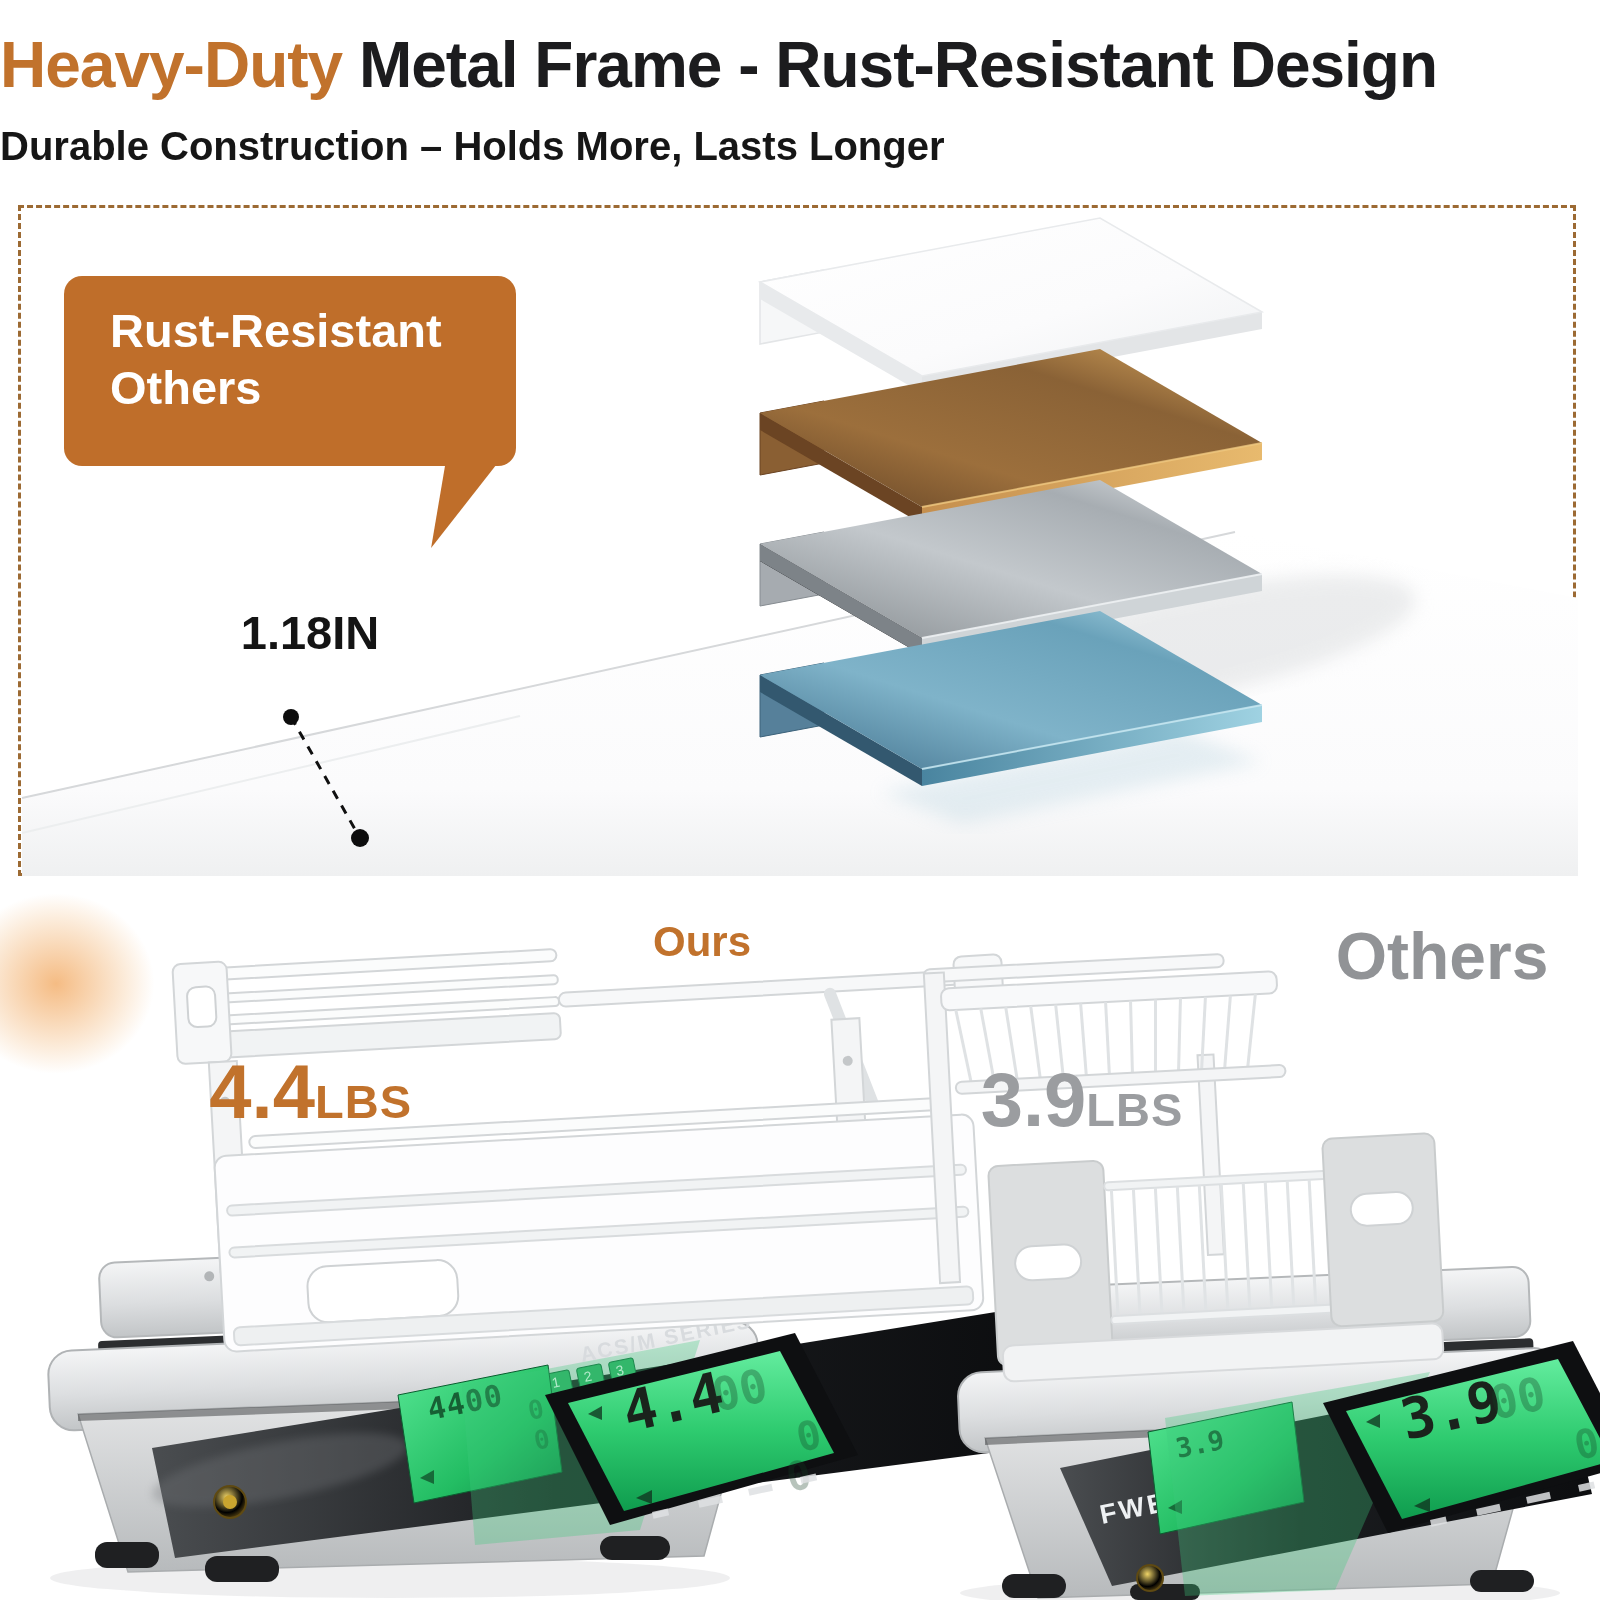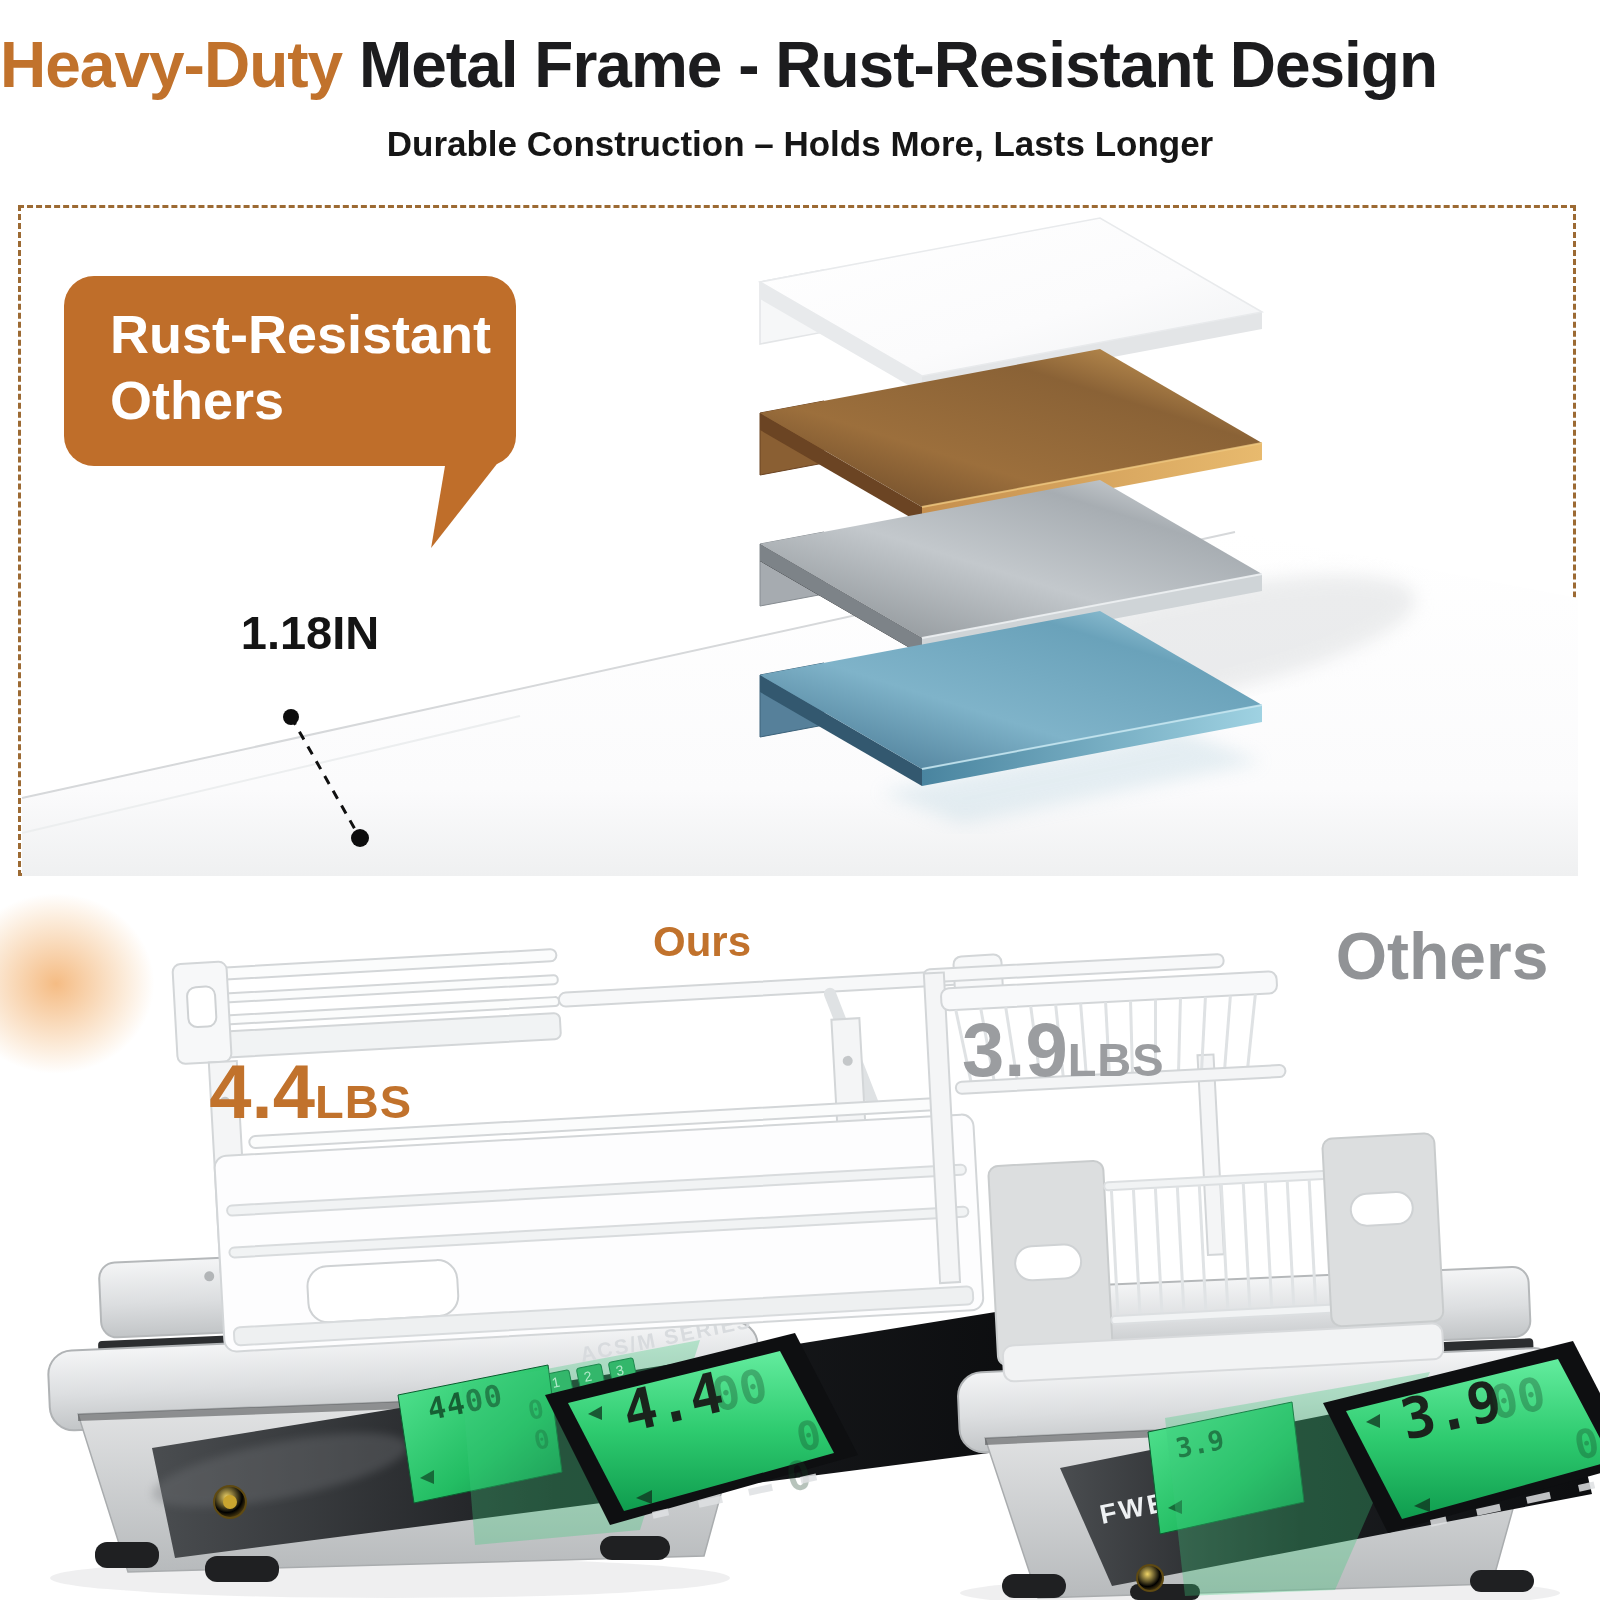--- a/index.html
+++ b/index.html
@@ -2,45 +2,45 @@
 <html><head>
 <meta charset="utf-8">
 <style>
   html,body{margin:0;padding:0;background:#ffffff;}
   .page{position:relative;width:1600px;height:1600px;background:#ffffff;overflow:hidden;
         font-family:"Liberation Sans",sans-serif;}
   
   .title{position:absolute;left:0;top:28px;width:100%;
          font-size:64px;font-weight:800;letter-spacing:-1px;color:#1c1c1e;white-space:nowrap;}
   .title .accent{color:#c1722c;}
-  .subtitle{position:absolute;left:0;top:124px;width:100%;text-align:center;
-            font-size:35px;font-weight:600;color:#161616;}
+  .subtitle{position:absolute;left:0;top:124px;width:100%;text-align:left;
+            font-size:40px;font-weight:600;color:#161616;}
   
   .feature-box{position:absolute;left:18px;top:205px;width:1558px;height:671px;
                border:3px dashed #9c6a33;background:#ffffff;box-sizing:border-box;}
   .bubble{position:absolute;left:64px;top:276px;width:452px;height:190px;
-          background:#bf6e2a;border-radius:30px;color:#ffffff;
-          font-size:54px;font-weight:800;line-height:1.22;
+          background:#bf6e2a;border-radius:18px;color:#ffffff;
+          font-size:47px;font-weight:800;line-height:1.22;
           padding:26px 0 0 46px;box-sizing:border-box;z-index:4;}
   .bubble-tail{position:absolute;left:446px;top:460px;width:0;height:0;
                border-top:88px solid #bf6e2a;border-left:12px solid transparent;
                border-right:42px solid transparent;transform:skewX(-17deg);
                transform-origin:top left;z-index:4;}
   .measure-label{position:absolute;left:195px;top:605px;width:230px;text-align:center;
                  font-size:47px;font-weight:800;color:#141414;z-index:4;}
   
   .ours-label{position:absolute;left:592px;top:918px;width:220px;text-align:center;
               font-size:42px;font-weight:800;color:#c1722c;z-index:4;}
   .others-label{position:absolute;left:1322px;top:918px;width:240px;text-align:center;
                 font-size:66px;font-weight:800;color:#919396;z-index:4;}
   .weight{position:absolute;z-index:4;white-space:nowrap;}
   .weight .val{font-size:76px;font-weight:800;}
   .weight .unit{font-size:47px;font-weight:800;letter-spacing:1px;}
   .weight-ours{left:172px;top:1048px;width:240px;text-align:right;color:#c1722c;}
-  .weight-others{left:962px;top:1006px;width:240px;text-align:left;color:#9b9da0;}
+  .weight-others{left:962px;top:1056px;width:240px;text-align:center;color:#9b9da0;}
   .glow{position:absolute;left:-70px;top:868px;width:300px;height:340px;z-index:1;
         background:radial-gradient(closest-side at 42% 34%, rgba(243,176,110,0.85),
                    rgba(247,206,162,0.40) 55%, rgba(255,255,255,0) 78%);}
   svg.scene{position:absolute;left:0;top:0;z-index:2;}
   .txt-seg{font-family:"DejaVu Sans Mono","Liberation Mono",monospace;font-weight:bold;}
 </style>
 </head>
 <body>
 
 <div class="page">

